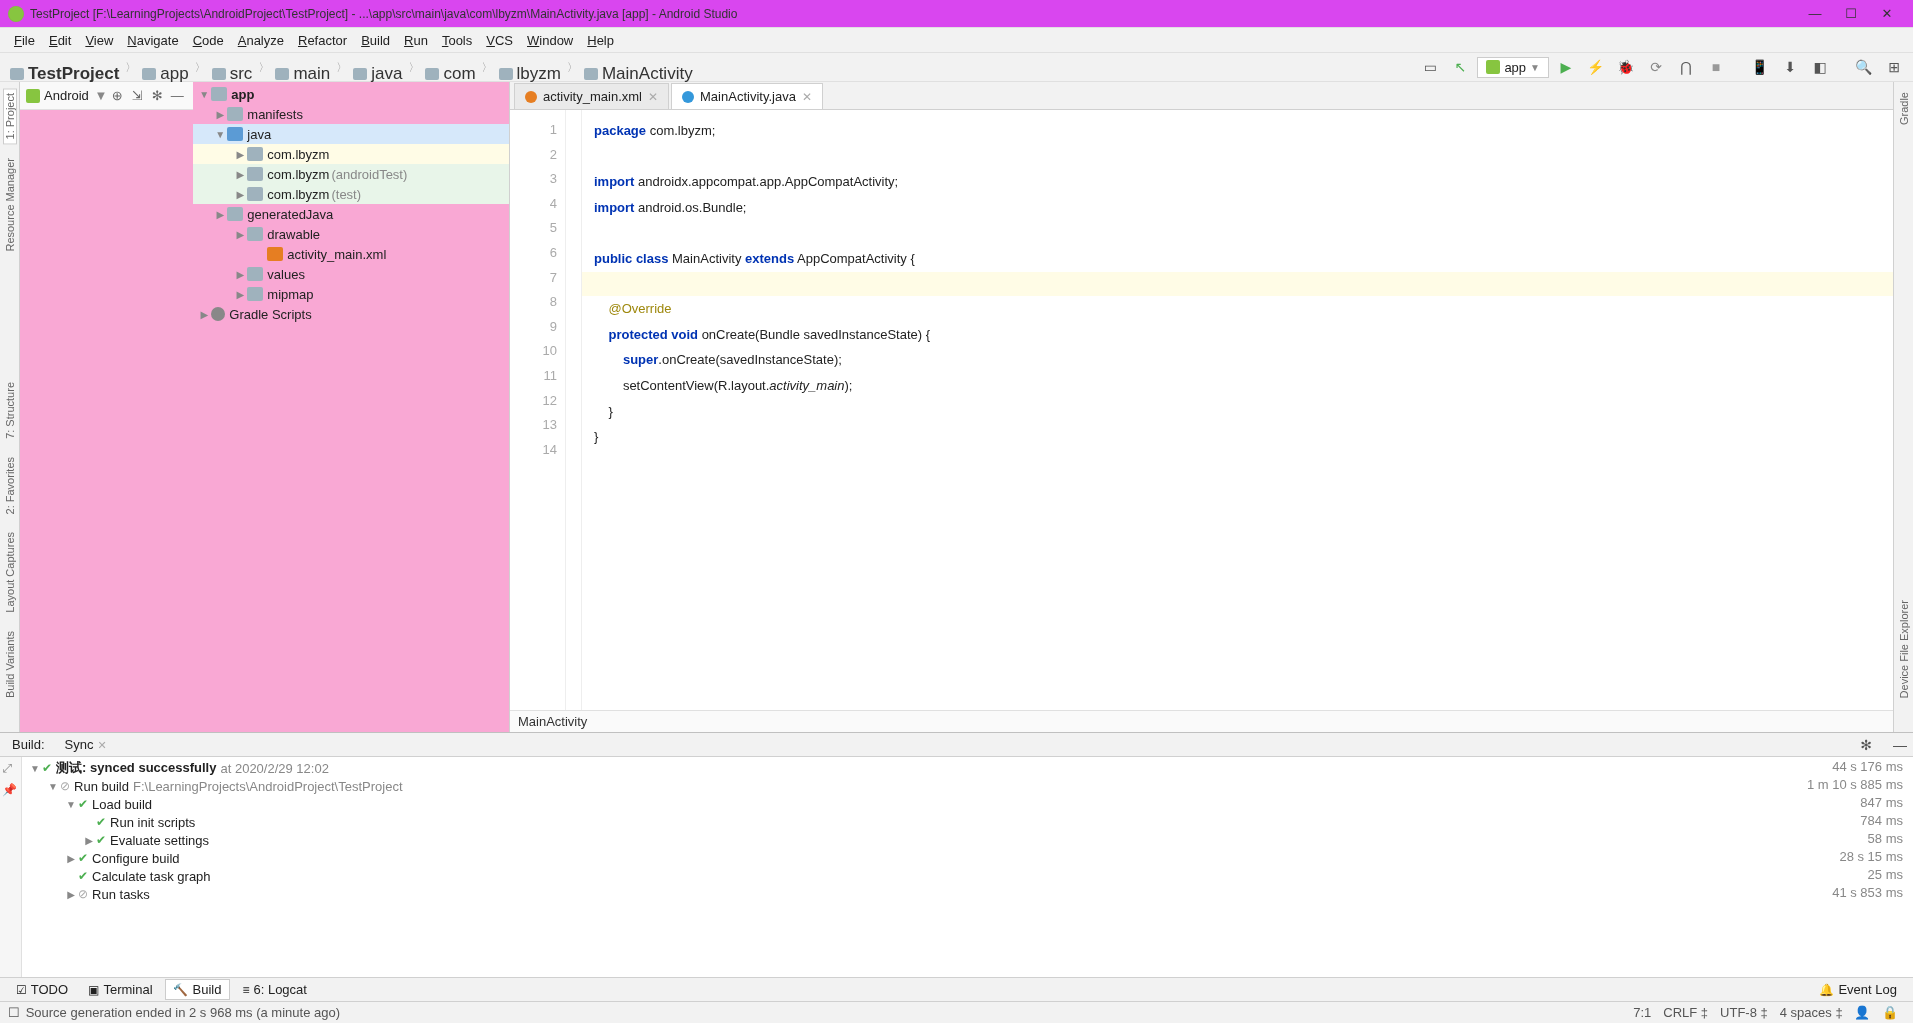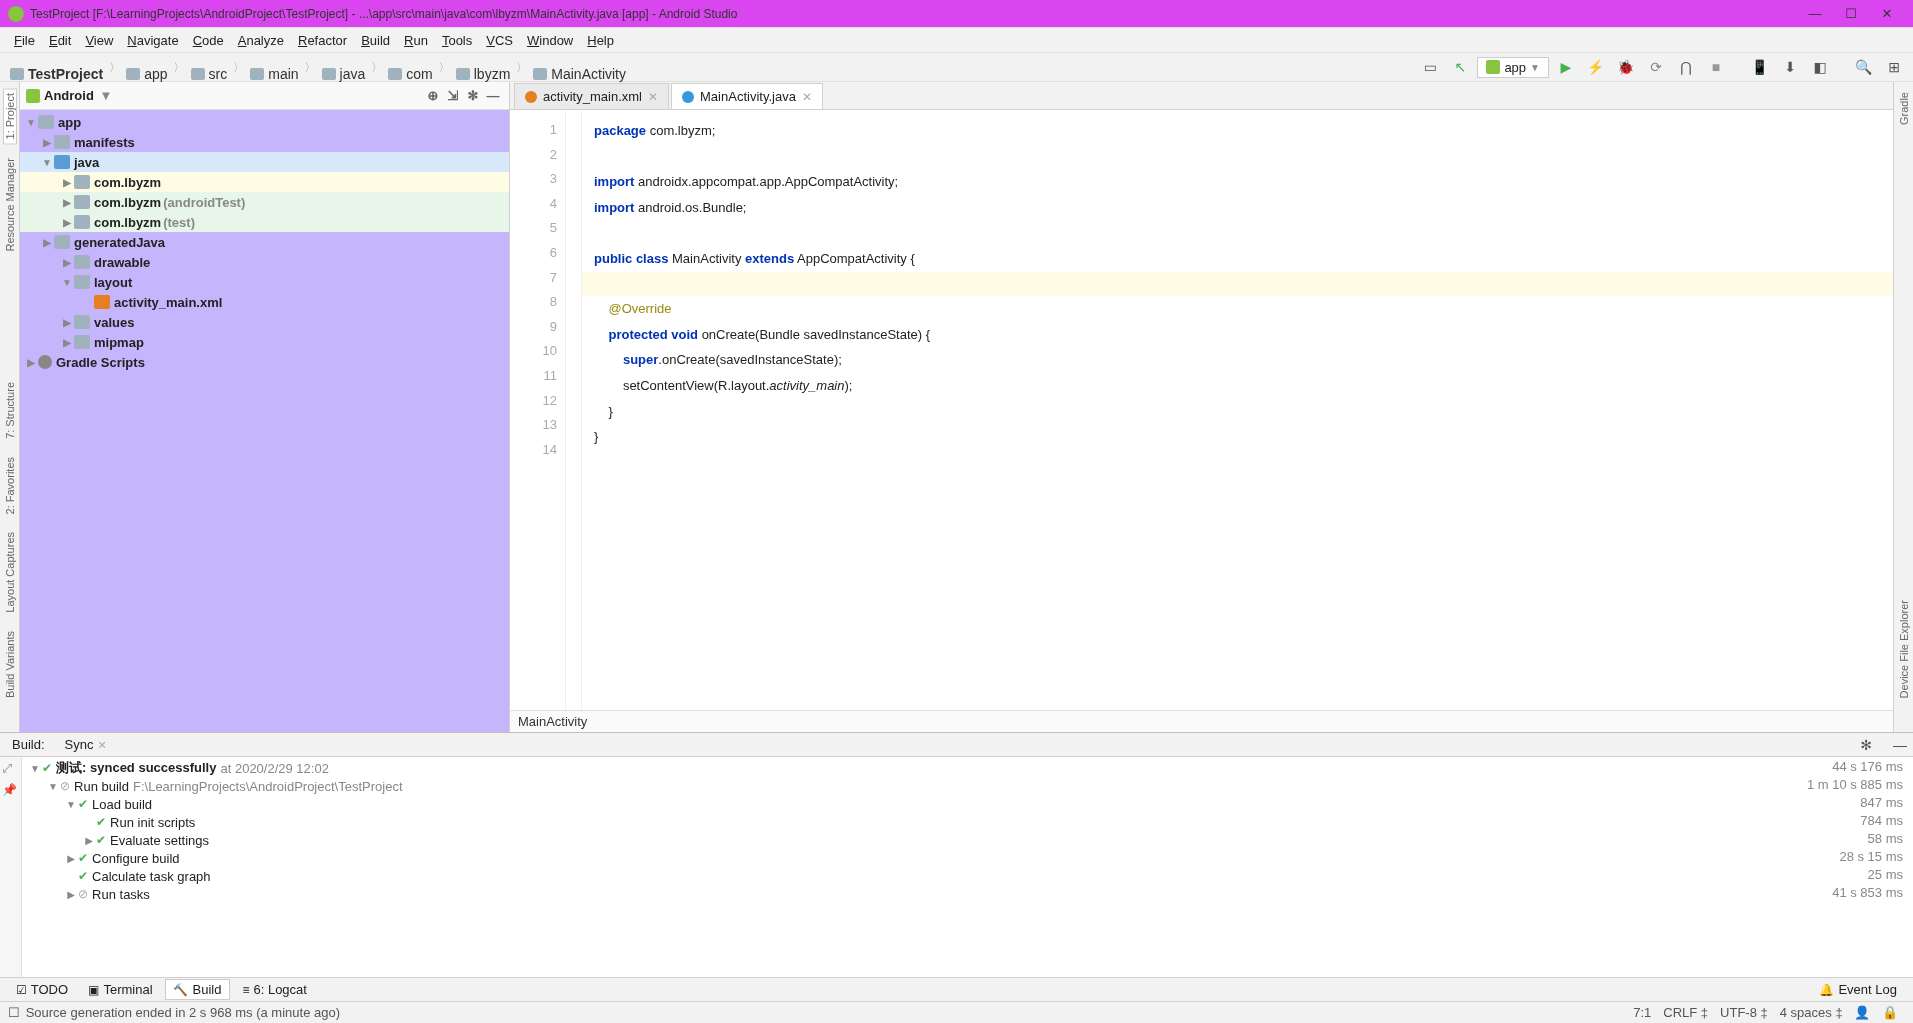--- a/index.html
+++ b/index.html
@@ -6,37 +6,37 @@
 body { background:#f2f2f2; width:1913px; height:1023px; overflow:hidden; display:flex; flex-direction:column; color:#222; }
 .title-bar { height:28px; background:#d946ef; display:flex; align-items:center; padding:0 8px; border-bottom:1px solid #e0e0e0; }
 .title-bar .app-icon { width:16px; height:16px; background:radial-gradient(circle,#87c540 60%,#689f38); border-radius:50%; margin-right:6px; }
 .title-bar .title { flex:1; font-size:12px; color:#333; }
 .win-btn { width:36px; height:24px; display:flex; align-items:center; justify-content:center; font-size:13px; color:#333; }
 .menu-bar { height:24px; display:flex; align-items:center; padding:0 8px; gap:2px; background:#f2f2f2; }
 .menu-bar .mi { padding:2px 6px; font-size:13px; }
 .menu-bar .mi u { text-decoration:underline; }
 .toolbar { height:30px; display:flex; align-items:center; padding:0 6px; background:#f2f2f2; border-top:1px solid #e0e0e0; border-bottom:1px solid #e0e0e0; }
 .breadcrumb { display:flex; align-items:center; gap:2px; flex:1; }
-.crumb { display:flex; align-items:center; gap:4px; padding:2px 4px; font-size:14px; color:#333;margin-top:13px; }
+.crumb { display:flex; align-items:center; gap:4px; padding:2px 4px; font-size:17px; color:#333;margin-top:13px; }
 .crumb .ficon { width:14px; height:12px; background:#9fb2bd; border-radius:2px; display:inline-block; }
 .crumb.first { font-weight:bold; }
 .chev { color:#999; font-size:11px; }
 .tool-icons { display:flex; align-items:center; gap:4px; }
 .tool-btn { width:26px; height:24px; display:flex; align-items:center; justify-content:center; font-size:14px; color:#555; }
 .tool-btn.run { color:#4caf50; }
 .tool-btn.debug { color:#4caf50; }
 .tool-btn.stop { color:#999; }
 .run-config { display:flex; align-items:center; border:1px solid #ccc; padding:2px 8px; gap:4px; background:#fff; }
 .run-config .andicon { width:14px; height:14px; background:#87c540; border-radius:2px; }
 .main-area { flex:1; display:flex; min-height:0; }
 .left-strip,.right-strip { width:20px; background:#f2f2f2; border-right:1px solid #d0d0d0; display:flex; flex-direction:column; align-items:center; gap:10px; padding-top:6px; }
 .right-strip { border-left:1px solid #d0d0d0; border-right:none; }
 .strip-label { writing-mode:vertical-rl; transform:rotate(180deg); font-size:11px; color:#666; padding:4px 0; display:flex; align-items:center; gap:4px; }
 .strip-label.active { background:#fff; border:1px solid #ccc; }
-.project-panel { width:490px; background:#c4b5fd; border-right:1px solid #d0d0d0; display:flex; flex-direction:column;font-weight:bold; }
+.project-panel { width:490px; background:#f9a8d4; border-right:1px solid #d0d0d0; display:flex; flex-direction:row; }
 .proj-header { height:28px; display:flex; align-items:center; padding:0 6px; border-bottom:1px solid #e0e0e0; background:#f9f9f9; }
 .proj-header .andicon2 { width:14px; height:14px; background:#87c540; border-radius:2px; margin-right:4px; }
 .proj-header .hdr-text { flex:1; font-size:13px; }
 .proj-header .drop { color:#888; margin-left:2px; }
 .proj-header .hicon { width:20px; height:20px; display:flex; align-items:center; justify-content:center; color:#666; font-size:13px; }
 .tree { flex:1; overflow:auto; font-size:13px; padding:2px 0; }
 .tree-node { display:flex; align-items:center; height:20px; padding-left:4px; }
 .tree-node .arrow { width:14px; text-align:center; color:#888; font-size:10px; }
 .tree-node .arrow.expanded::before { content:"▼"; }
 .tree-node .arrow.collapsed::before { content:"▶"; }
@@ -220,25 +220,20 @@
       <div class="tree-node" style="padding-left:20px">
           <span class="arrow collapsed"></span>
           <span class="ticon folder"></span>
           <span class="ntext">generatedJava</span>
         </div>
       <div class="tree-node" style="padding-left:40px">
           <span class="arrow collapsed"></span>
           <span class="ticon folder"></span>
           <span class="ntext">drawable</span>
         </div>
-      <div class="tree-node" style="padding-left:40px">
-          <span class="arrow expanded"></span>
-          <span class="ticon folder"></span>
-          <span class="ntext">layout</span>
-        </div>
       <div class="tree-node" style="padding-left:60px">
           <span class="arrow none"></span>
           <span class="ticon xml"></span>
           <span class="ntext">activity_main.xml</span>
         </div>
       <div class="tree-node" style="padding-left:40px">
           <span class="arrow collapsed"></span>
           <span class="ticon folder"></span>
           <span class="ntext">values</span>
         </div>

